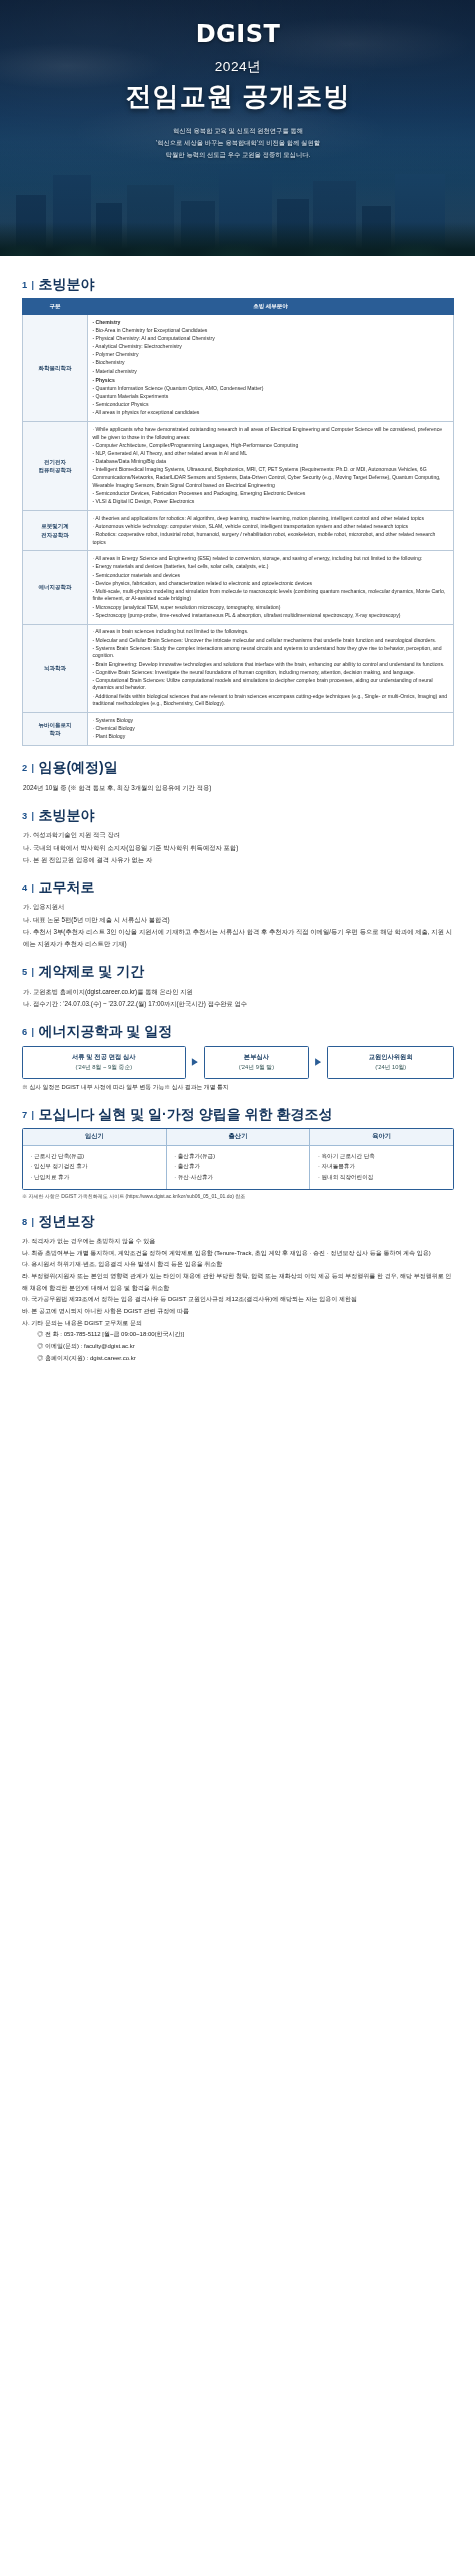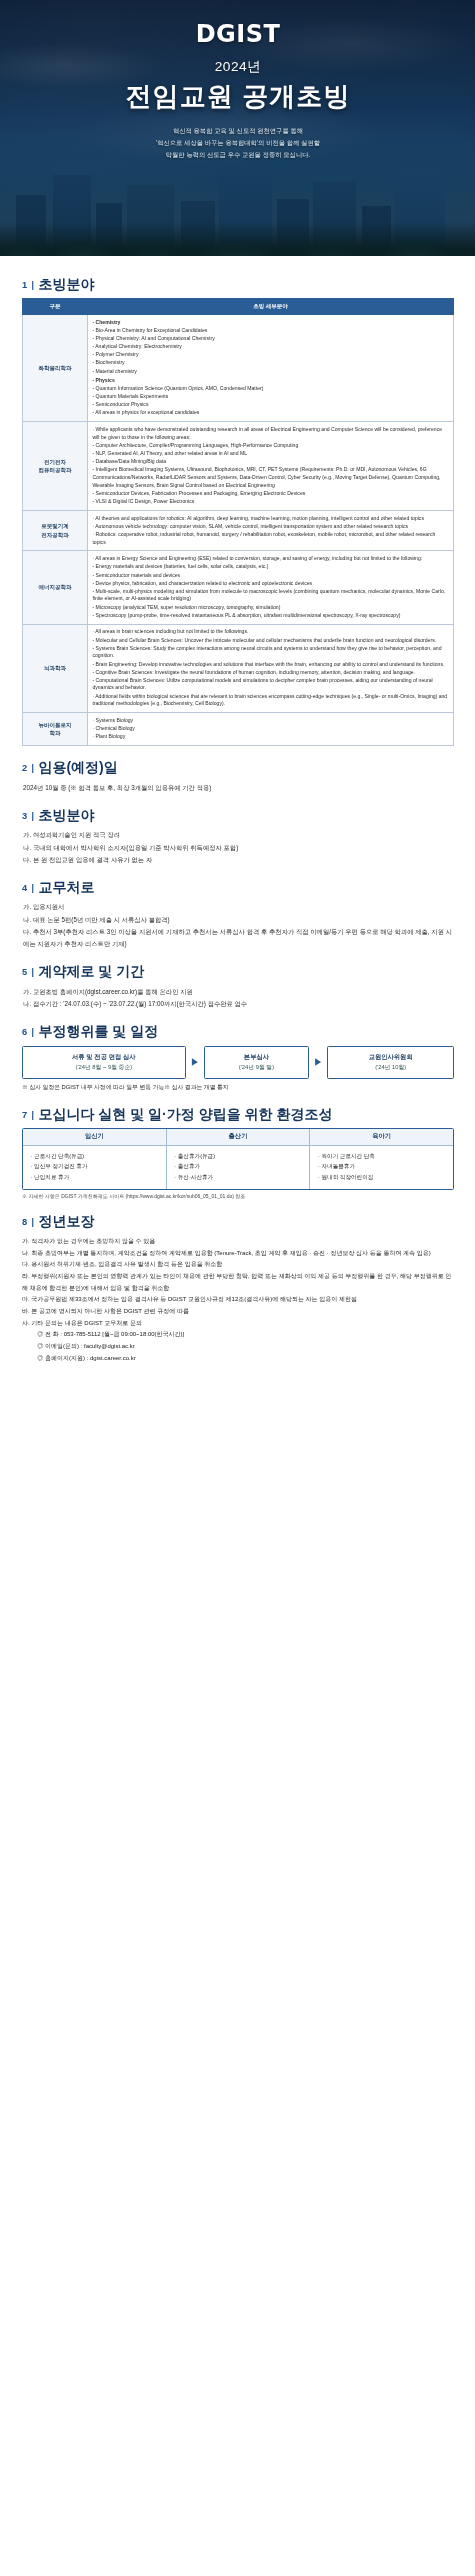--- a/index.html
+++ b/index.html
@@ -354,21 +354,21 @@
     <span class="sec-title">계약제로 및 기간</span>
   </div>
   <div class="block" id="s5-body">
       <span class="l">가. 교원초빙 홈페이지(dgist.career.co.kr)를 통해 온라인 지원</span>
       <span class="l">나. 접수기간 : '24.07.03.(수) ~ '23.07.22.(월) 17:00까지(한국시간) 접수완료 엄수</span>
     </div>
 
   <div class="sec-head">
     <span class="sec-num">6</span>
     <span class="sec-bar">|</span>
-    <span class="sec-title">부정행위를 및 일정</span>
+    <span class="sec-title">에너지공학과 및 일정</span>
   </div>
   <div class="flow" id="flow-row">
       <div class="flow-box b1">
         <span class="fb-title">서류 및 전공 면접 심사</span>
         <span class="fb-date">('24년 8월 ~ 9월 중순)</span>
       </div>
       <div class="flow-arrow">▶</div>
       <div class="flow-box b2">
         <span class="fb-title">본부심사</span>
         <span class="fb-date">('24년 9월 말)</span>

